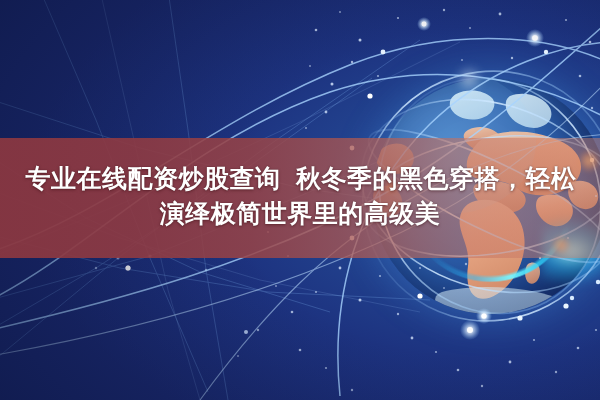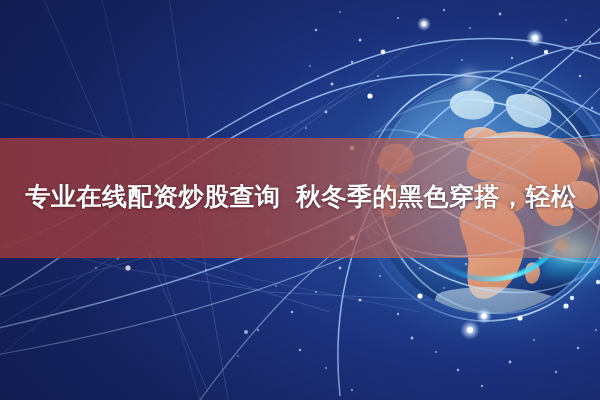--- a/index.html
+++ b/index.html
@@ -315,15 +315,16 @@
               background:radial-gradient(circle, rgba(255,180,100,.75) 0%, rgba(255,140,60,.30) 48%, rgba(255,120,40,0) 78%);"></div>
   <div class="bokeh" style="left:456px; top:66px; width:26px; height:26px; filter:blur(4px);
               background:radial-gradient(circle, rgba(255,255,255,.55) 0%, rgba(200,230,255,.18) 50%, rgba(160,210,255,0) 80%);"></div>
 
   <div class="bg-vignette"></div>
 
   <div class="band"></div>
 
   <div class="headline">
     <div class="line line-1">专业在线配资炒股查询 秋冬季的黑色穿搭，轻松</div>
+    <div class="line line-2">演绎极简世界里的高级美</div>
   </div>
 
 </div>
 
 </body></html>

